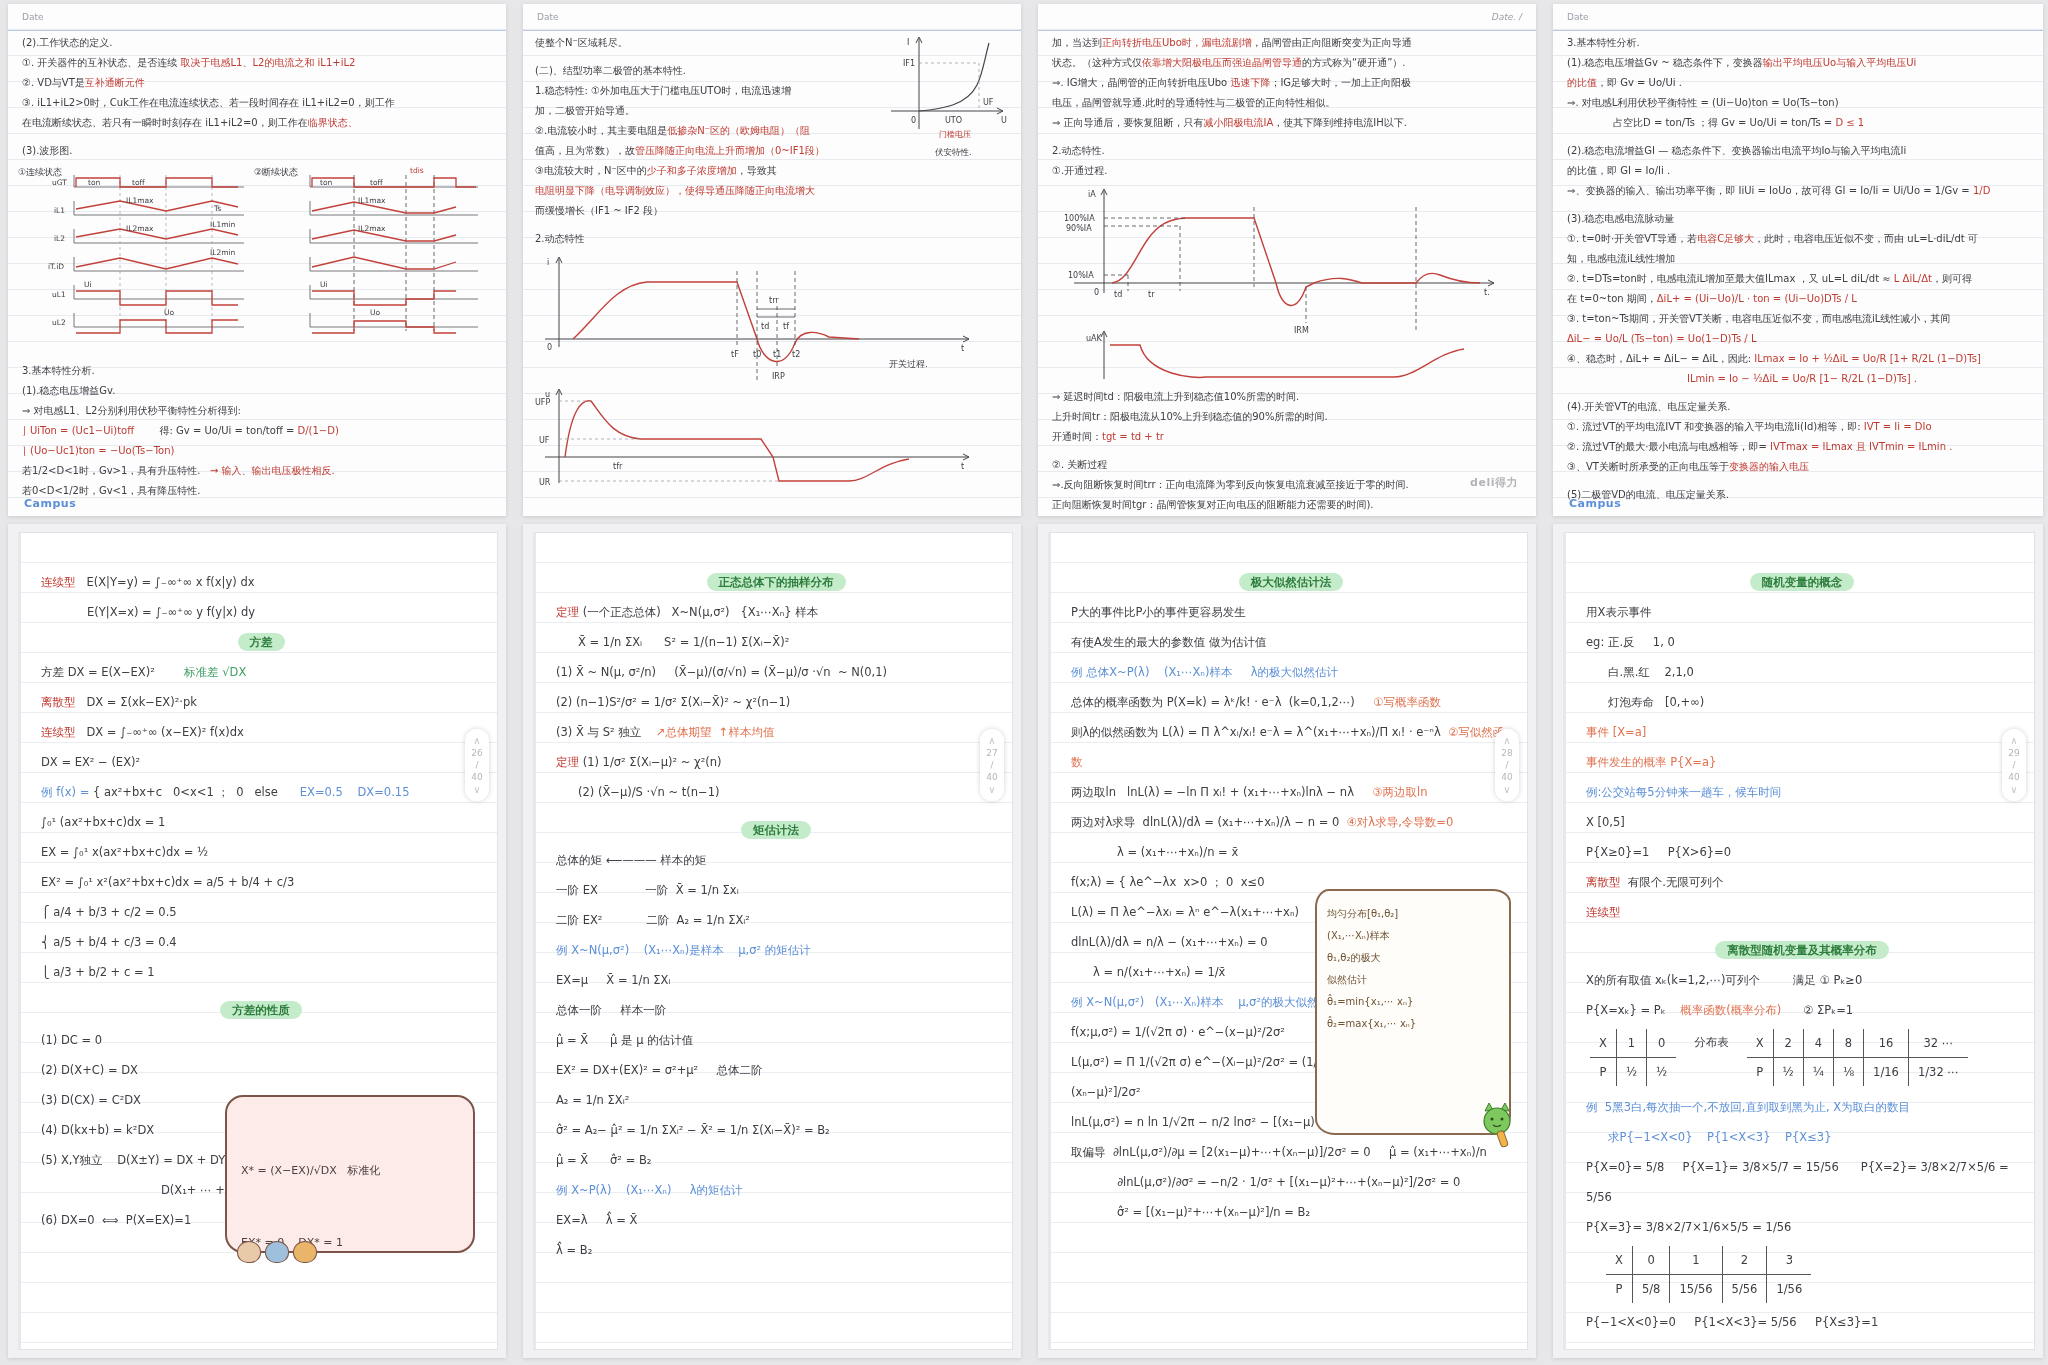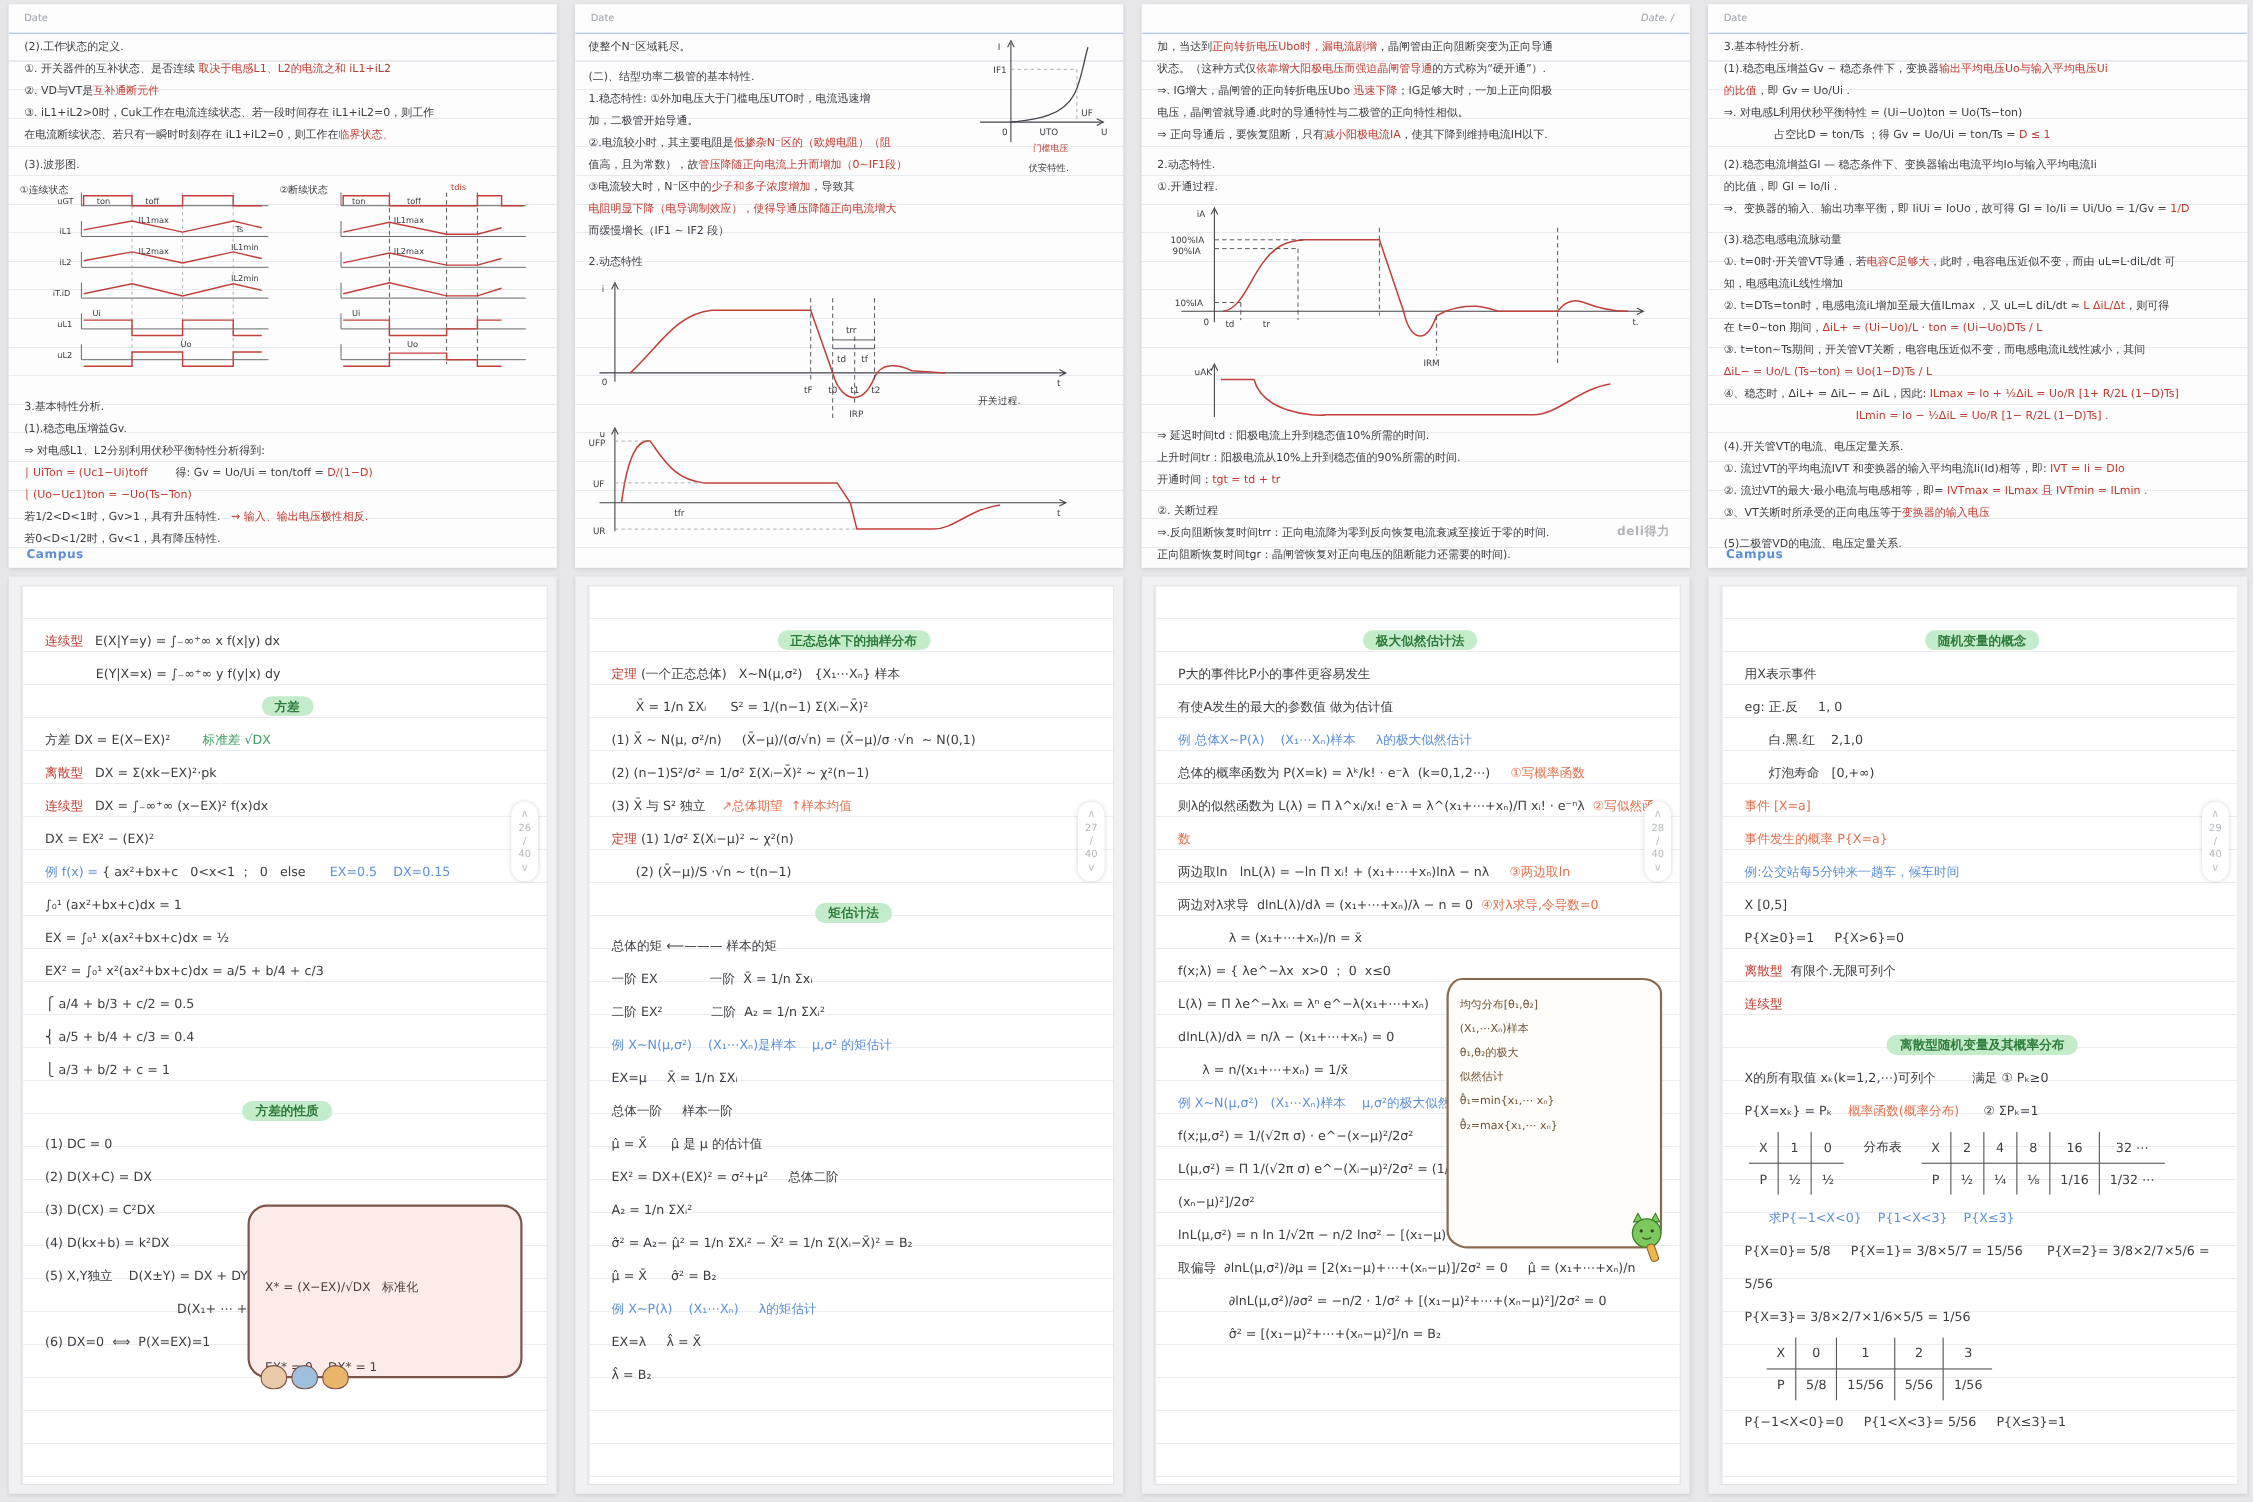--- a/index.html
+++ b/index.html
@@ -506,20 +506,21 @@
               </div>
               <div class="tc">
                 <div>32 ⋯</div>
                 <div>1/32 ⋯</div>
               </div>
             </div>
         </div>
       </div>
       <div class="flow" style="padding-top:4px;">
 
+      <div class="ln"><span class="seg" data-c="b">例  5黑3白,每次抽一个,不放回,直到取到黑为止, X为取白的数目</span></div>
           <div class="ln" data-kind="i1"><span class="seg" data-c="b">求P{−1&lt;X&lt;0}    P{1&lt;X&lt;3}    P{X≤3}</span></div>
           <div class="ln"><span class="seg" data-c="k">P{X=0}= 5/8     P{X=1}= 3/8×5/7 = 15/56      P{X=2}= 3/8×2/7×5/6 = 5/56</span></div>
           <div class="ln"><span class="seg" data-c="k">P{X=3}= 3/8×2/7×1/6×5/5 = 1/56</span></div>
         </div>
       <div class="tblrow" style="margin-left:36px;">
         <div class="tbl">
           <div class="thc">
               <div>X</div>
               <div>P</div>
             </div>

